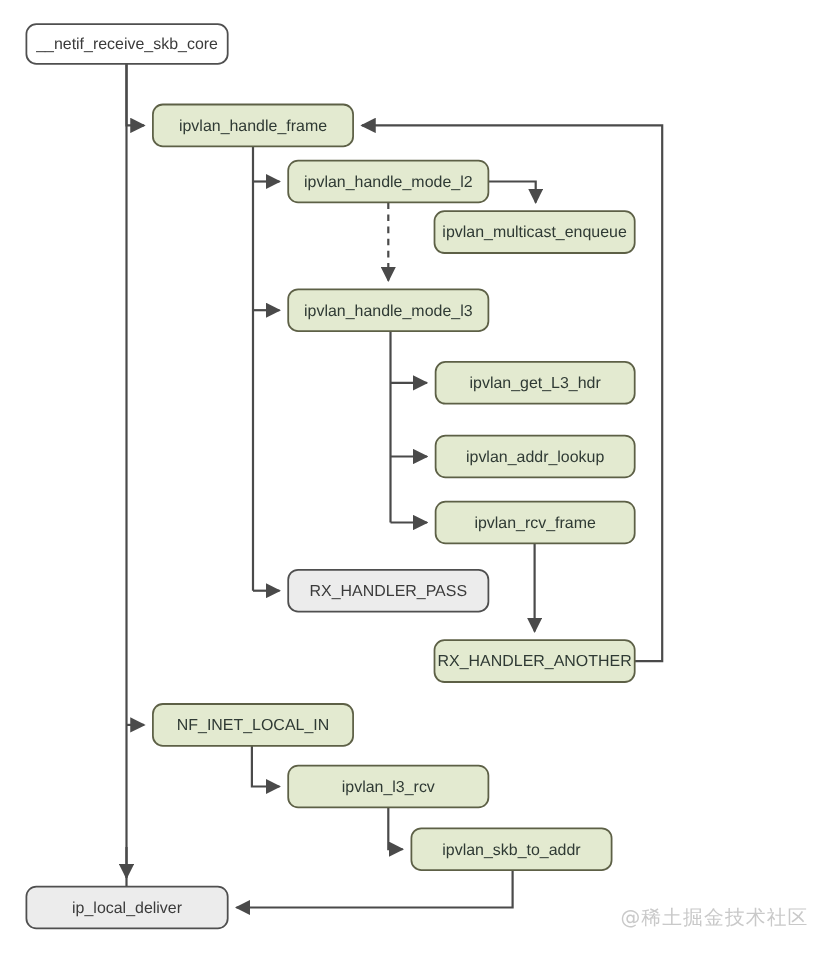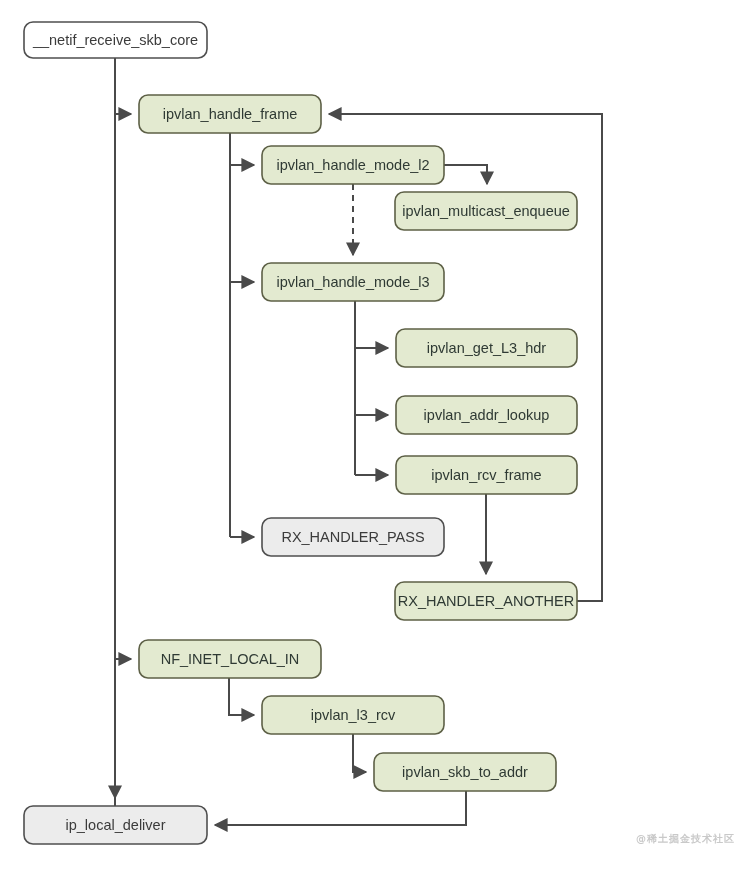--- a/index.html
+++ b/index.html
@@ -48,25 +48,24 @@
     fill: none;
     stroke: #4a4a4a;
     stroke-width: 2;
     stroke-dasharray: 6 5;
   }
   .watermark {
     position: absolute;
     right: 14px;
     bottom: 24px;
     font-family: "DejaVu Sans", sans-serif;
-    font-size: 10px;
+    font-size: 18px;
     color: #c9c9c9;
     letter-spacing: 1px;
     user-select: none;
-    font-weight: bold;
   }
 </style>
 </head>
 <body>
 
 <div id="diagram-root">
 
   <svg id="flowchart" viewBox="0 0 749 870" xmlns="http://www.w3.org/2000/svg">
 
     <defs>

